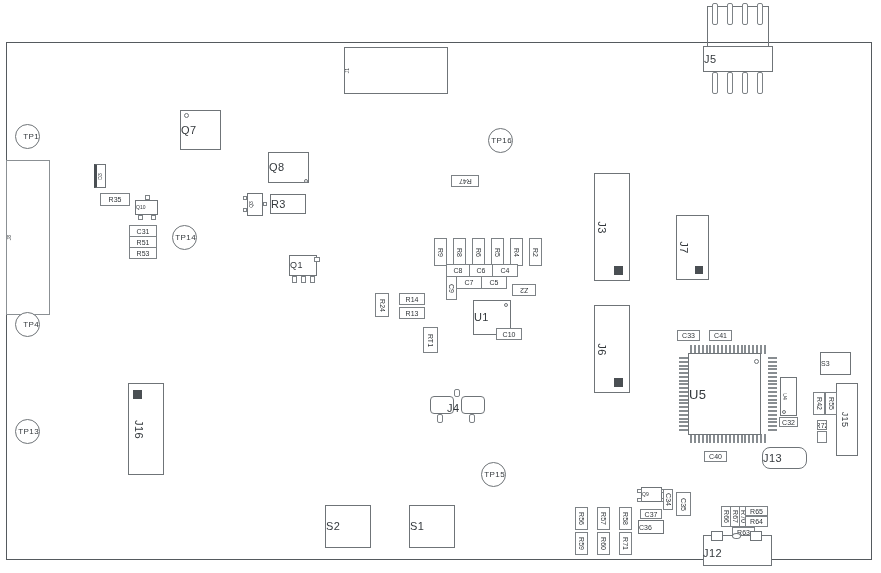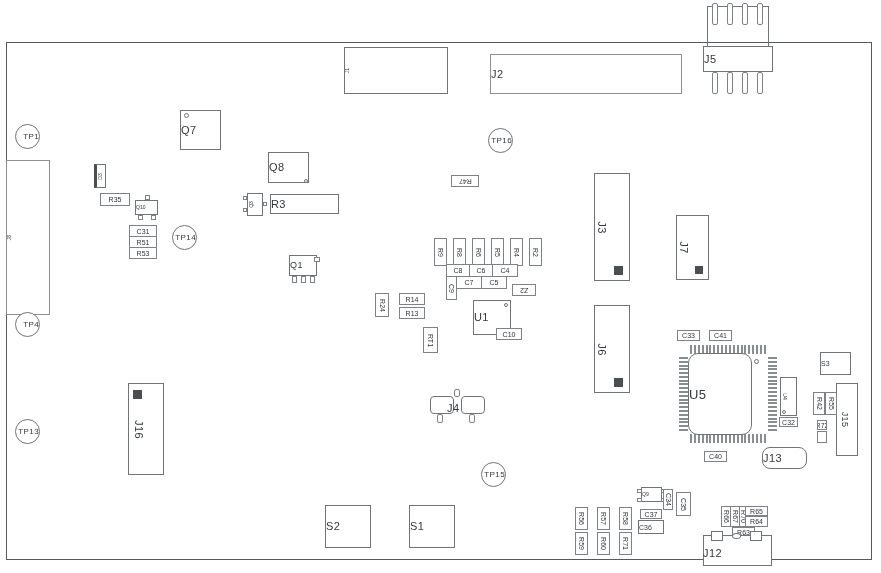--- a/index.html
+++ b/index.html
@@ -128,23 +128,20 @@
 <body>
 
 <div id="board-canvas">
 
   <div class="board-outline" style="left:6px; top:42px; width:866px; height:518px;"></div>
 
   <div class="part" style="left:344px; top:47px; width:104px; height:47px;">
     <span class="desig xxs rot90">J1</span>
   </div>
 
-  <div class="part thin" style="left:490px; top:54px; width:192px; height:40px;">
-    <span class="desig">J2</span>
-  </div>
 
   <div>
     <div class="part" style="left:703px; top:46px; width:70px; height:26px;">
       <span class="desig">J5</span>
     </div>
     <div class="part nofill" style="left:707px; top:6px; width:62px; height:40px; border-bottom:none;"></div>
     <div class="hdrpin" style="left:712px; top:3px; width:6px; height:22px;"></div>
     <div class="hdrpin" style="left:727px; top:3px; width:6px; height:22px;"></div>
     <div class="hdrpin" style="left:742px; top:3px; width:6px; height:22px;"></div>
     <div class="hdrpin" style="left:757px; top:3px; width:6px; height:22px;"></div>
@@ -195,21 +192,21 @@
     <span class="desig xs">R35</span>
   </div>
 
   <div class="part" style="left:247px; top:193px; width:16px; height:23px;">
     <span class="desig xxs rot90">Q3</span>
   </div>
   <div class="sot-leg" style="left:243px; top:196px; width:4px; height:4px;"></div>
   <div class="sot-leg" style="left:243px; top:208px; width:4px; height:4px;"></div>
   <div class="sot-leg" style="left:263px; top:202px; width:4px; height:4px;"></div>
 
-  <div class="part" style="left:270px; top:194px; width:69px; height:20px;">
+  <div class="part" style="left:270px; top:194px; width:36px; height:20px;">
     <span class="desig">R3</span>
   </div>
 
   <div class="part" style="left:135px; top:200px; width:23px; height:15px;">
     <span class="desig xxs">Q10</span>
   </div>
   <div class="sot-leg" style="left:138px; top:215px; width:5px; height:5px;"></div>
   <div class="sot-leg" style="left:151px; top:215px; width:5px; height:5px;"></div>
   <div class="sot-leg" style="left:145px; top:195px; width:5px; height:5px;"></div>
 
@@ -403,21 +400,21 @@
         <i></i>
         <i></i>
         <i></i>
         <i></i>
         <i></i>
         <i></i>
         <i></i>
         <i></i>
         <i></i>
     </div>
-    <div class="part" style="left:688px; top:353px; width:64px; height:82px;border-radius:10px;">
+    <div class="part" style="left:688px; top:353px; width:73px; height:82px;">
       <span class="desig big">U5</span>
     </div>
     <div class="dot" style="left:754px; top:359px; width:5px; height:5px;"></div>
   </div>
 
   <div class="smd" style="left:677px; top:330px; width:23px; height:11px;">
     <span class="desig xs">C33</span>
   </div>
   <div class="smd" style="left:709px; top:330px; width:23px; height:11px;">
     <span class="desig xs">C41</span>

